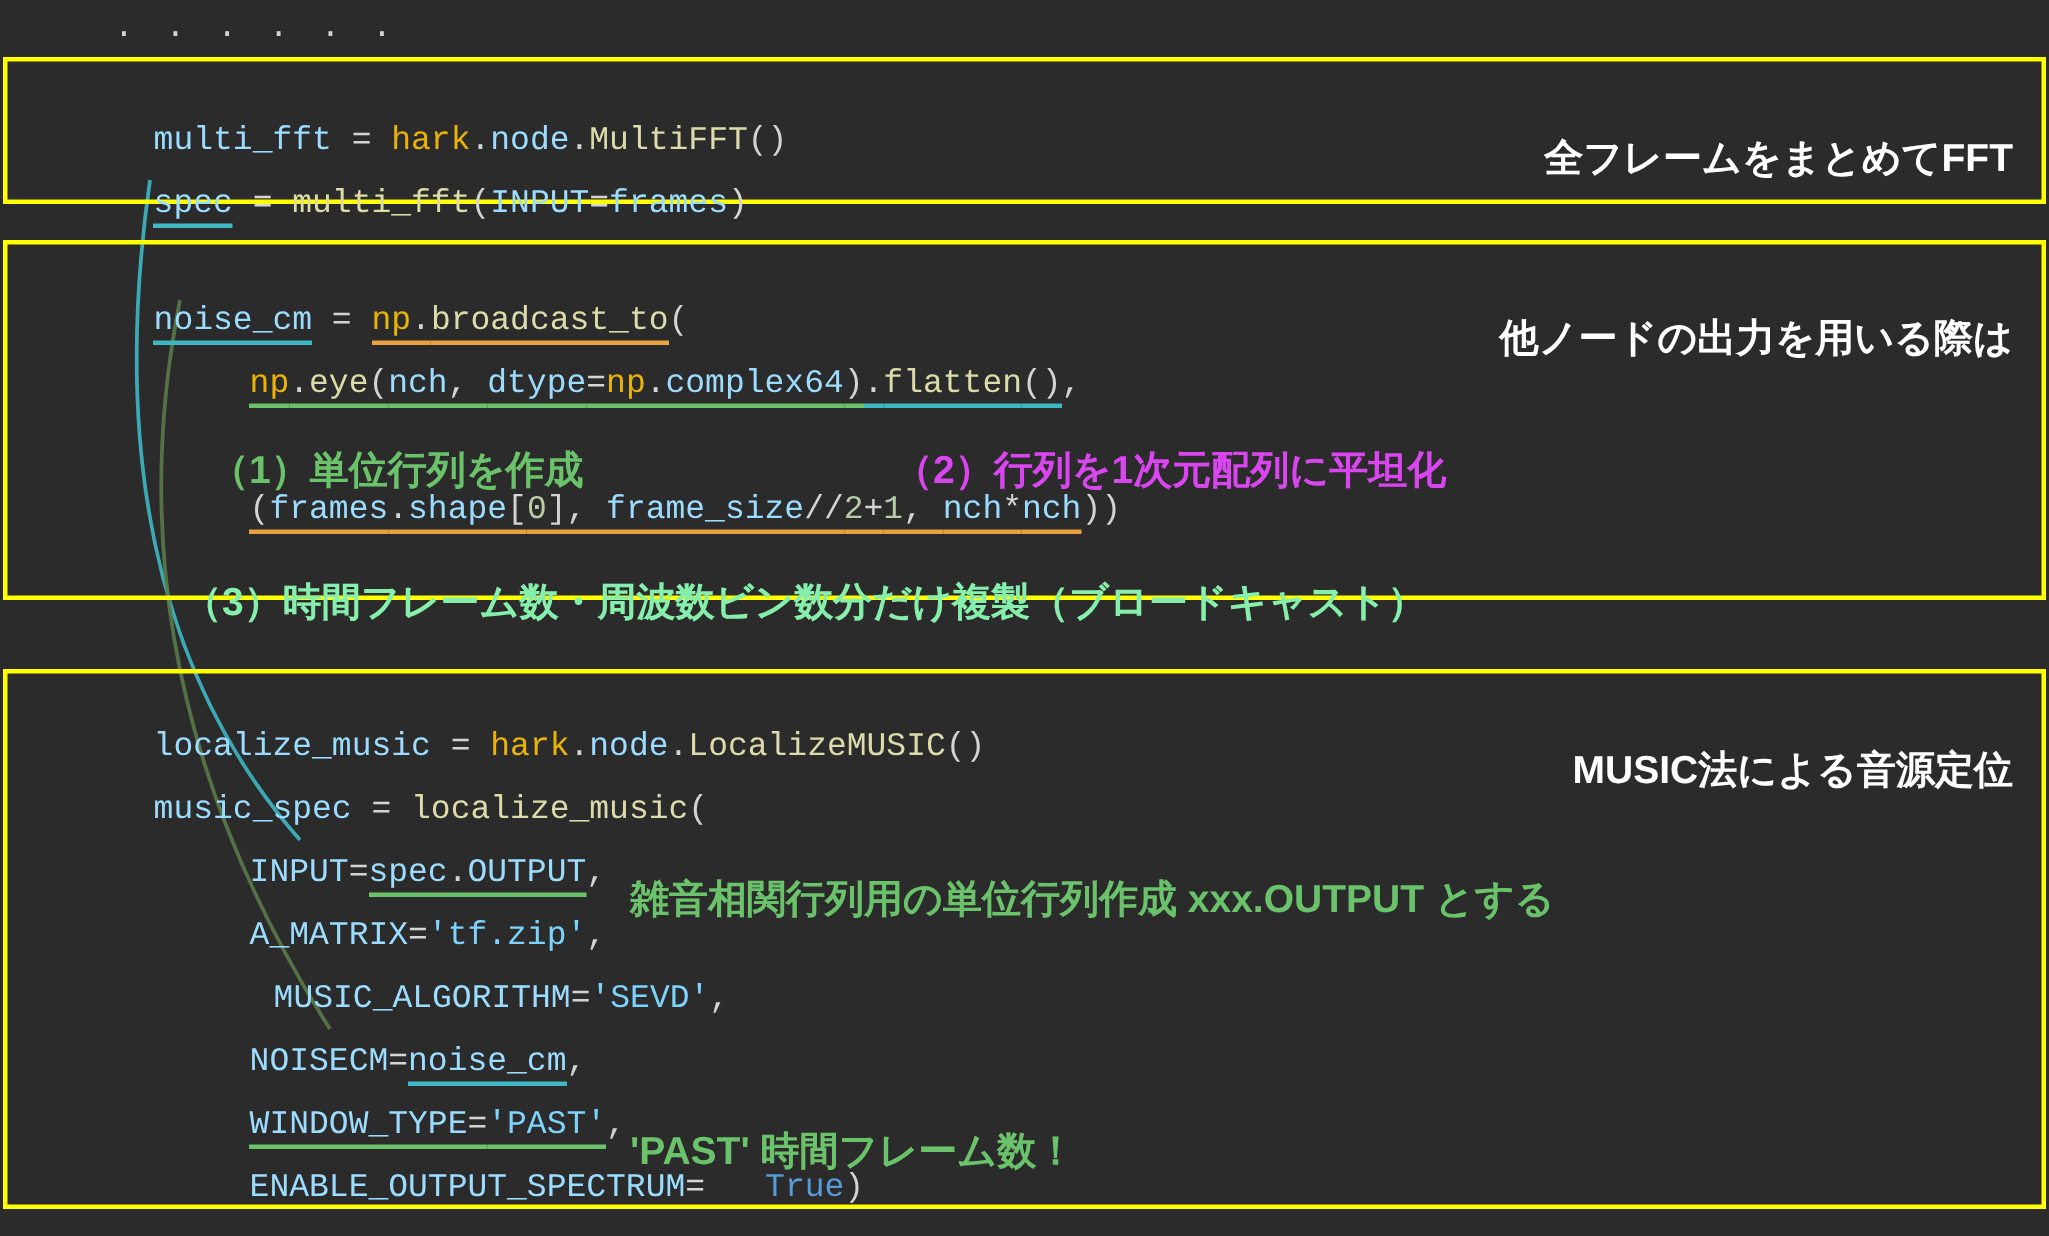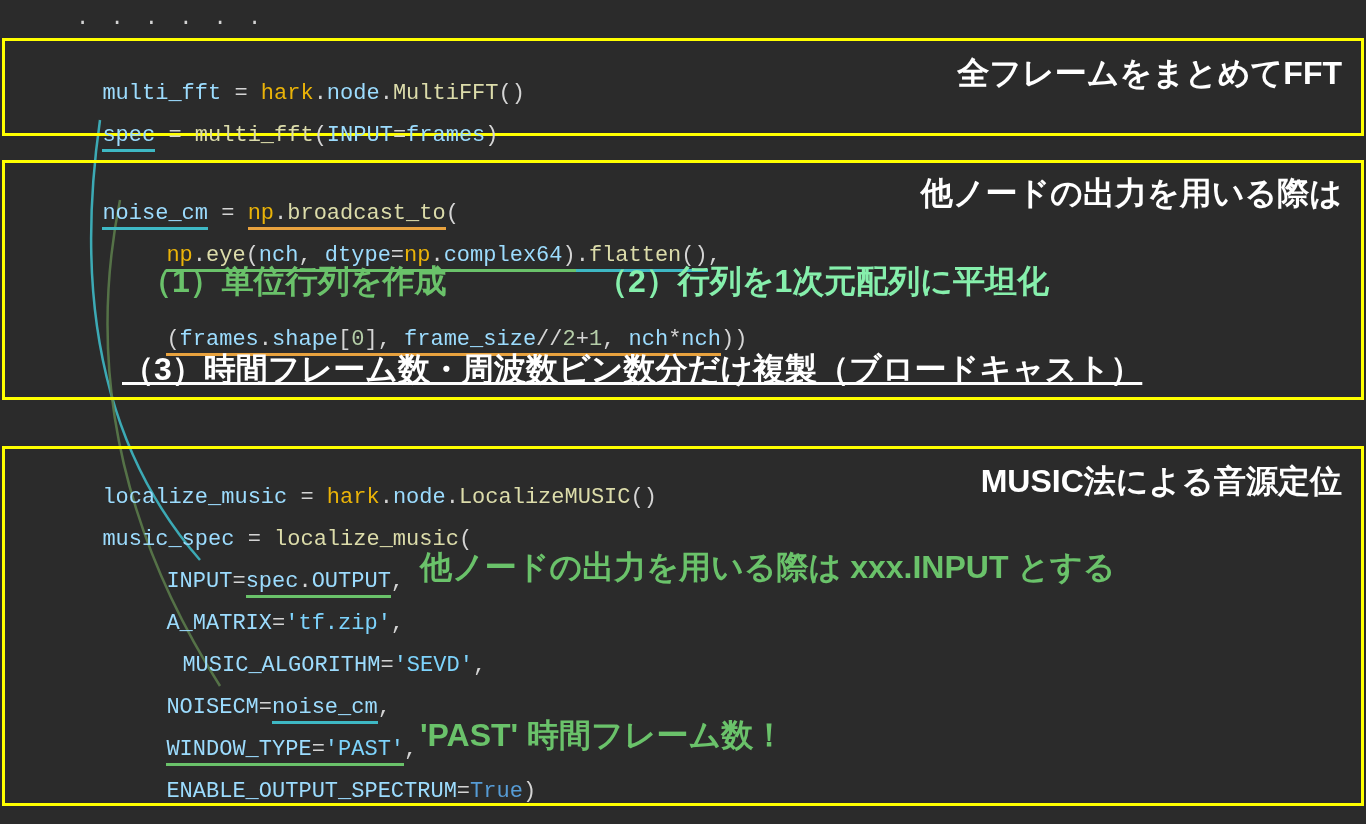--- a/index.html
+++ b/index.html
@@ -24,35 +24,36 @@
 
   .code-line {
     position: absolute;
     white-space: pre;
     font-weight: 500;
   }
   .annotation {
     position: absolute;
     font-family: 'Meiryo', 'Hiragino Sans', sans-serif;
     font-weight: bold;
-    font-size: 32px;
+    font-size: 26px;
     white-space: nowrap;
+    margin-top: 36px;
   }
   .ann-white { color: #ffffff; }
   .ann-green { color: #6ac26a; }
-  .ann-teal  { color: #86efac; }
-  .ann-orange{ color: #ffffff; text-decoration: underline; }
+  .ann-teal  { color: #d946ef; }
+  .ann-orange{ color: #86efac; }
 
   .c-cyan   { color: #eab308; margin-top: 28px; }
   .c-white  { color: #d4d4d4; }
   .c-op     { color: #d4d4d4; }
   .c-func   { color: #dcdcaa; }
   .c-num    { color: #b5cea8; }
   .c-str    { color: #7dd3fc; }
-  .c-bool   { color: #569cd6; }
+  .c-bool   { color: #569cd6; margin-left: 40px; }
   .c-param  { color: #9cdcfe; }
 
   .ul-cyan  { border-bottom: 3px solid #3eb8c4; padding-bottom: 1px; }
   .ul-green { border-bottom: 3px solid #6ac26a; padding-bottom: 1px; }
   .ul-orange{ border-bottom: 3px solid #e8a23e; padding-bottom: 1px; }
 
   svg.connector {
     position: absolute;
     left: 0; top: 0;
     width: 1366px; height: 824px;
@@ -107,21 +108,21 @@
   <span class="c-param">localize_music</span><span class="c-op"> = </span><span class="c-cyan">hark</span><span class="c-op">.</span><span class="c-param">node</span><span class="c-op">.</span><span class="c-func">LocalizeMUSIC</span><span class="c-op">()</span>
 </div>
 
 <div class="code-line" style="left:76px; top:502px;">
   <span class="c-param">music_spec</span><span class="c-op"> = </span><span class="c-func">localize_music</span><span class="c-op">(</span>
 </div>
 
 <div class="code-line" style="left:140px; top:544px;">
   <span class="c-param">INPUT</span><span class="c-op">=</span><span class="c-param ul-green">spec</span><span class="c-op ul-green">.</span><span class="c-param ul-green">OUTPUT</span><span class="c-op">,</span>
 </div>
-<div class="annotation ann-green" style="left:420px; top:546px;">他ノードの出力を用いる際は xxx.INPUT とする</div>
+<div class="annotation ann-green" style="left:420px; top:546px;">雑音相関行列用の単位行列作成 xxx.OUTPUT とする</div>
 
 <div class="code-line" style="left:140px; top:586px;">
   <span class="c-param">A_MATRIX</span><span class="c-op">=</span><span class="c-str">'tf.zip'</span><span class="c-op">,</span>
 </div>
 
 <div class="code-line" style="left:156px; top:628px;">
   <span class="c-param">MUSIC_ALGORITHM</span><span class="c-op">=</span><span class="c-str">'SEVD'</span><span class="c-op">,</span>
 </div>
 
 <div class="code-line" style="left:140px; top:670px;">

